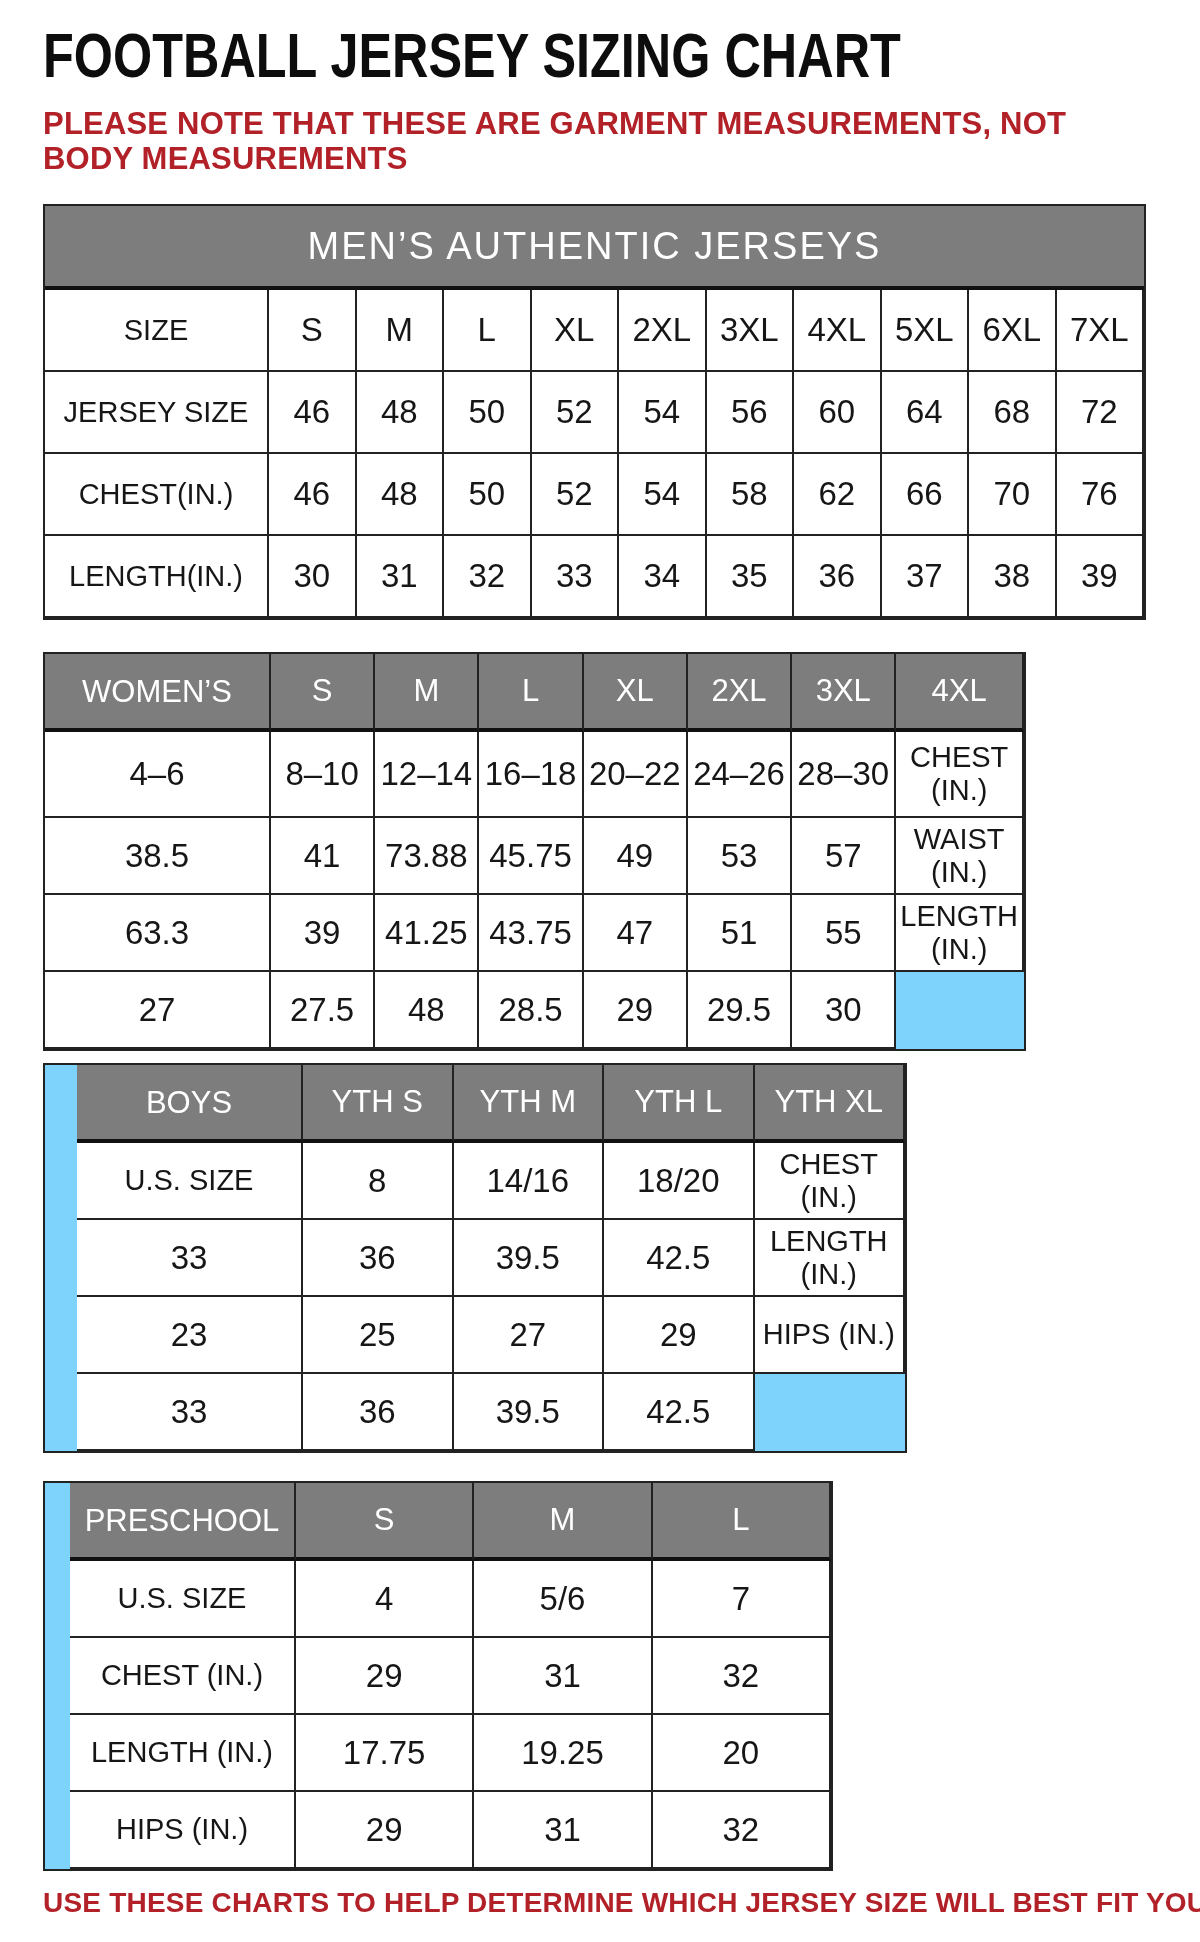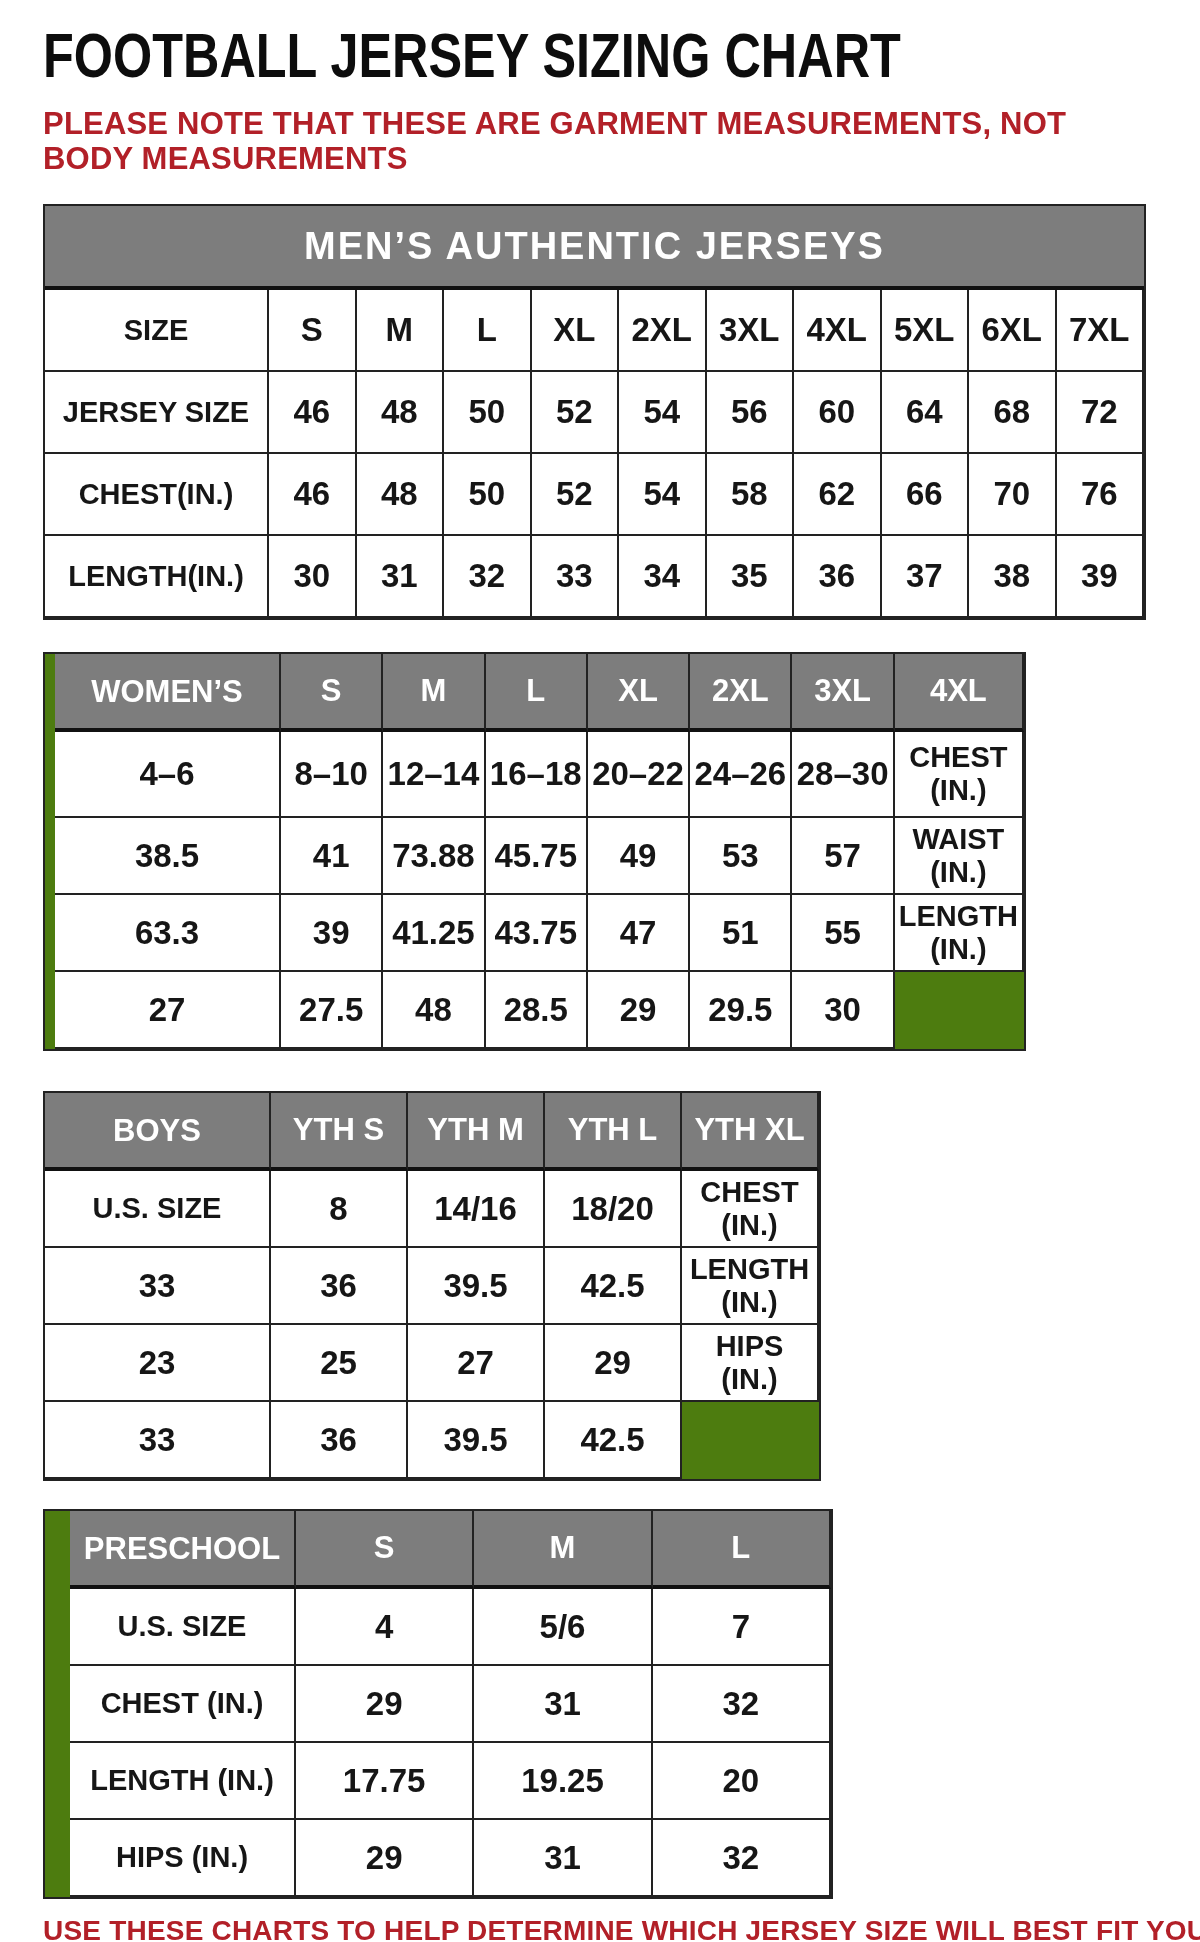--- a/index.html
+++ b/index.html
@@ -24,45 +24,45 @@
   }
 
   
   p.note{
     margin:20px 0 0 0;max-width:1105px;
     color:var(--red);font-size:31px;font-weight:bold;line-height:1.12;
     letter-spacing:0.2px;
   }
 
   
-  .tbl{border:2px solid var(--line);background:#4d7c0f;font-weight:bold;}
+  .tbl{border:2px solid var(--line);background:#7dd3fc;}
   .tbl .grid{display:grid;}
   .cell{
     display:flex;align-items:center;justify-content:center;text-align:center;
     border-right:2px solid var(--line);border-bottom:2px solid var(--line);
     font-size:33px;color:#161616;background:#ffffff;padding:0 4px;
   }
   .cell.label-col{font-size:29px;line-height:1.15;}
   .cell.hdr{
     background:var(--gray);color:#ffffff;border-bottom:4px solid #111111;
     font-size:31px;
   }
   .banner{
     height:84px;display:flex;align-items:center;justify-content:center;
     background:var(--gray);color:#ffffff;font-size:38px;letter-spacing:2px;
     border-bottom:4px solid #111111;
   }
 
   .tbl.mens{width:1103px;margin-top:28px;}
   .mens .grid{grid-template-columns:224px repeat(10,1fr);grid-auto-rows:82px;}
 
-  .tbl.womens{width:983px;margin-top:32px;padding-left:10px;}
+  .tbl.womens{width:983px;margin-top:32px;}
   .womens .grid{grid-template-columns:226px repeat(7,1fr);grid-template-rows:78px 86px 77px 77px 77px;}
 
-  .tbl.boys{width:778px;margin-top:40px;}
+  .tbl.boys{width:864px;margin-top:12px;padding-left:32px;}
   .boys .grid{grid-template-columns:226px repeat(4,1fr);grid-template-rows:78px 77px 77px 77px 77px;}
 
   .tbl.preschool{width:790px;margin-top:28px;}
   .preschool .grid{grid-template-columns:226px repeat(3,1fr);grid-template-rows:78px 77px 77px 77px 77px;padding-left:25px;}
 
   
   p.footer{
     margin:16px 0 0 0;color:var(--red);font-size:28px;font-weight:bold;
     letter-spacing:0.2px;white-space:nowrap;
   }

